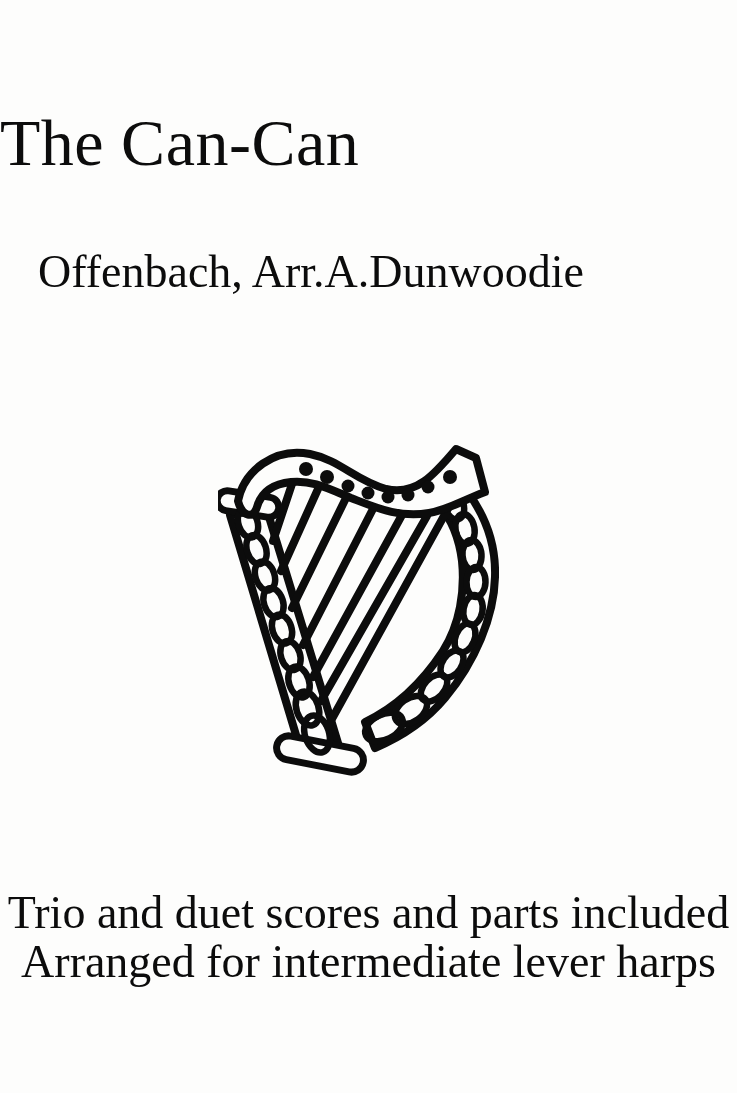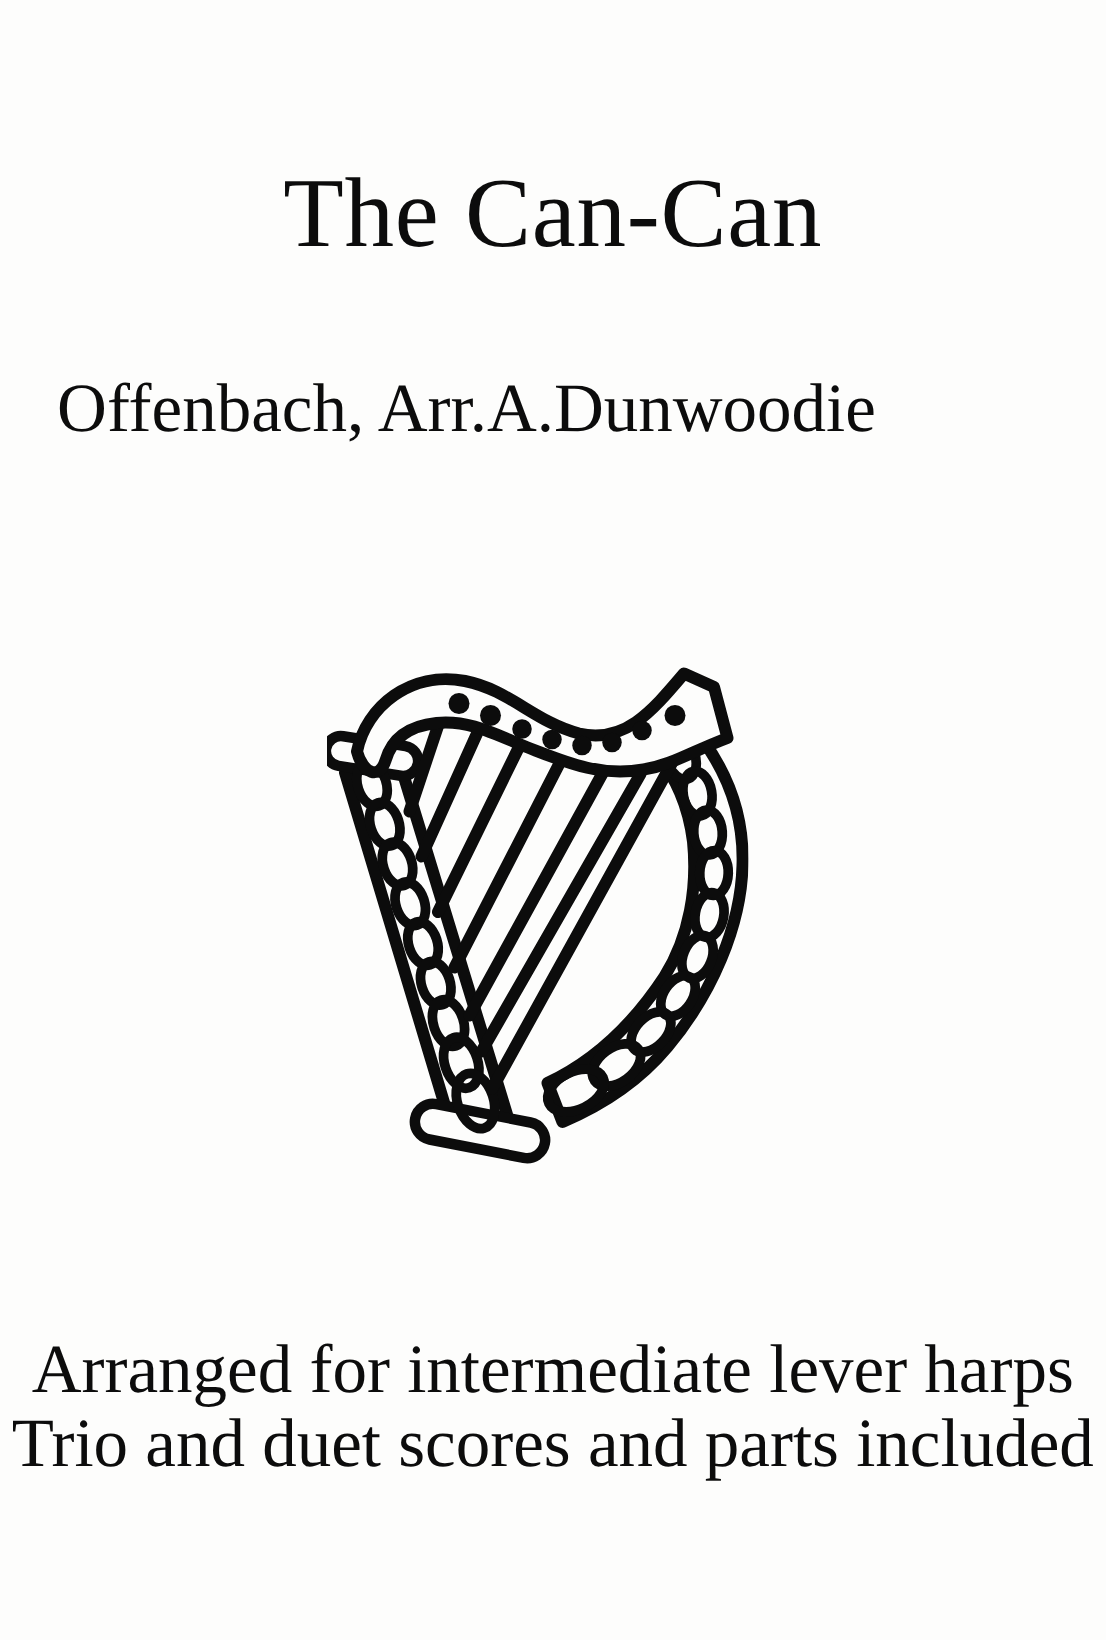--- a/index.html
+++ b/index.html
@@ -14,21 +14,21 @@
     position: relative;
     width: 737px; height: 1093px;
     background: #fdfdfc;
   }
   .title {
     position: absolute;
     top: 110px; left: 0; width: 737px;
     margin: 0;
     font-size: 66px; font-weight: 400;
     line-height: 1;
-    text-align: center;
+    text-align: left;
     letter-spacing: 0.5px;
     color: #0c0c0c;
   }
   .composer {
     position: absolute;
     top: 249px; left: 0; width: 622px;
     font-size: 46px; font-weight: 400;
     line-height: 1;
     text-align: center;
     color: #0c0c0c;
@@ -132,17 +132,17 @@
           <circle cx="170" cy="66" r="6.5"></circle>
           <circle cx="190" cy="64" r="6.5"></circle>
           <circle cx="210" cy="56" r="6.5"></circle>
           <circle cx="232" cy="46" r="7"></circle>
         </g>
       </g>
     </svg>
   </div>
 
   <div class="footer">
+    <div>Trio and duet scores and parts included</div>
     <div>Arranged for intermediate lever harps</div>
-    <div>Trio and duet scores and parts included</div>
   </div>
 
 </div>
 
 </body></html>

